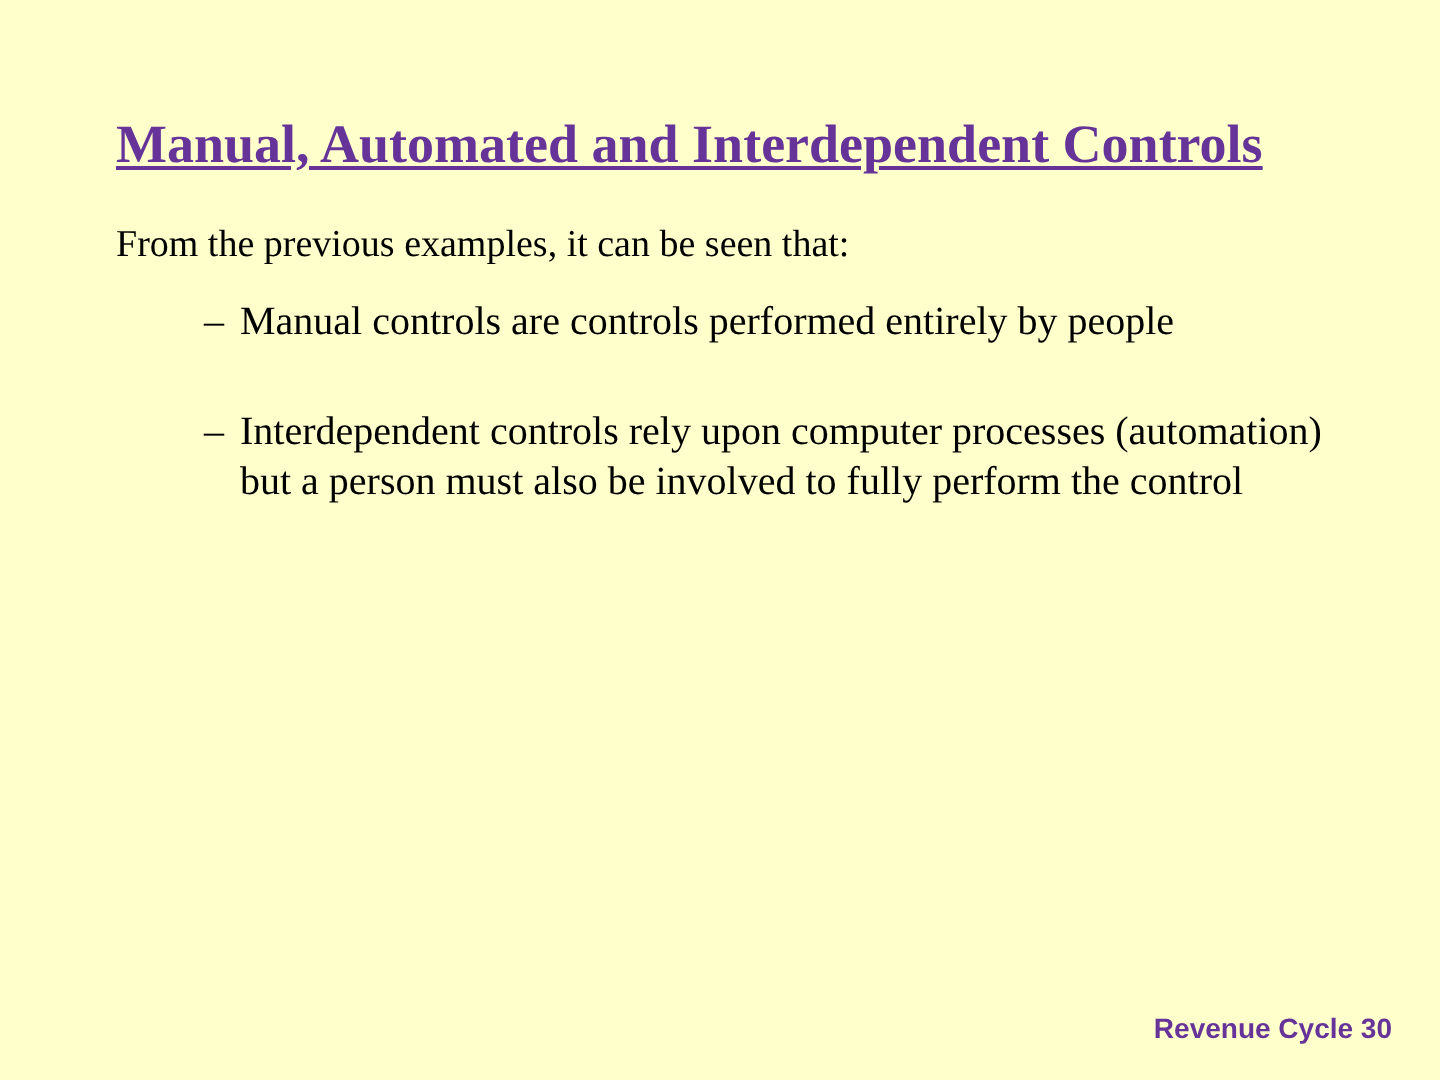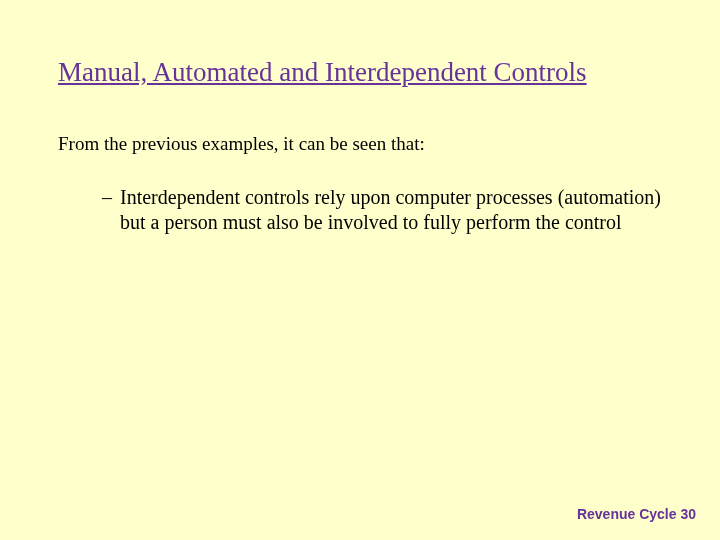--- a/index.html
+++ b/index.html
@@ -14,24 +14,24 @@
   }
   .slide {
     position: relative;
     width: 720px;
     height: 540px;
     box-sizing: border-box;
     padding: 56px 58px 0 58px;
   }
   .title {
     font-size: 27px;
-    font-weight: normal;
+    font-weight: bold;
     color: #663399;
     text-decoration: underline;
-    margin: 0 0 44px 0;
+    margin: 0 0 23px 0;
     line-height: 1.2;
   }
   .intro {
     font-size: 19px;
     margin: 0 0 14px 0;
     line-height: 1.25;
   }
   .bullets {
     margin: 0;
     padding: 0 0 0 44px;
@@ -63,16 +63,17 @@
     color: #663399;
   }
 </style>
 </head>
 <body>
 
 <div class="slide">
   <h1 class="title">Manual, Automated and Interdependent Controls</h1>
   <p class="intro">From the previous examples, it can be seen that:</p>
   <ul class="bullets">
+    <li>Manual controls are controls performed entirely by people</li>
     <li class="gap-before">Interdependent controls rely upon computer processes (automation) but a person must also be involved to fully perform the control</li>
   </ul>
   <div class="footer">Revenue Cycle 30</div>
 </div>
 
 </body></html>

